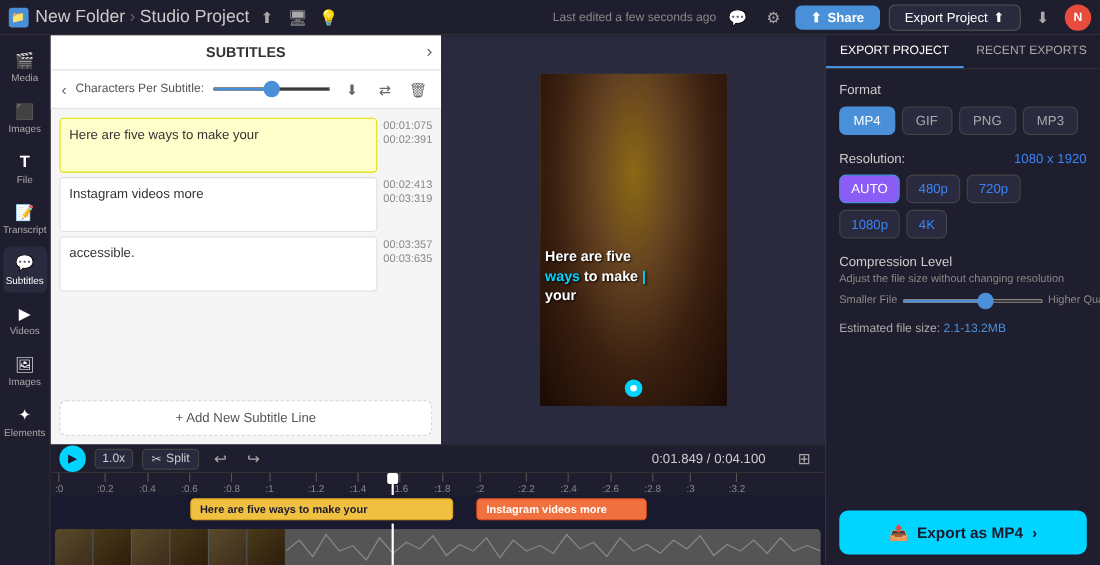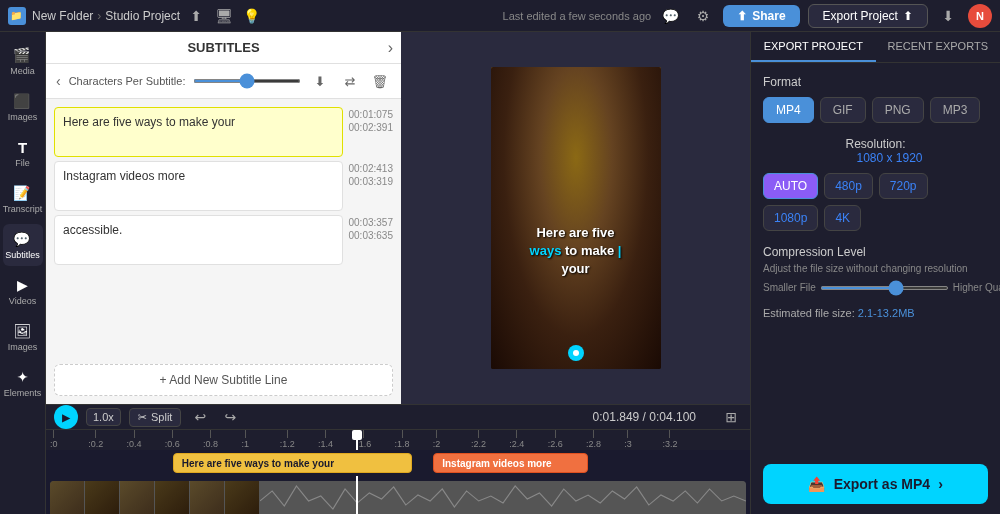--- a/index.html
+++ b/index.html
@@ -2,21 +2,21 @@
 <html><head>
   <meta charset="utf-8">
   <style>
     * { box-sizing: border-box; margin: 0; padding: 0; }
     body { width: 1000px; height: 514px; overflow: hidden; font-family: -apple-system, BlinkMacSystemFont, 'Segoe UI', sans-serif; background: #1a1a2e; color: #fff; display: flex; flex-direction: column; }
 
     
     .topbar { height: 32px; background: #1e1e2e; display: flex; align-items: center; padding: 0 8px; gap: 8px; border-bottom: 1px solid #333; flex-shrink: 0; }
     .topbar-left { display: flex; align-items: center; gap: 6px; flex: 1; }
     .folder-icon { width: 18px; height: 18px; background: #4a90d9; border-radius: 3px; display: flex; align-items: center; justify-content: center; font-size: 10px; }
-    .breadcrumb { font-size: 12px; color: #ccc; display: flex; align-items: center; gap: 4px; }
+    .breadcrumb { font-size: 16px; color: #ccc; display: flex; align-items: center; gap: 4px; }
     .breadcrumb-sep { color: #666; }
     .topbar-icons { display: flex; align-items: center; gap: 8px; }
     .topbar-icon { width: 20px; height: 20px; display: flex; align-items: center; justify-content: center; cursor: pointer; color: #aaa; font-size: 14px; }
     .last-edited { font-size: 11px; color: #888; }
     .topbar-btn-icon { width: 24px; height: 24px; display: flex; align-items: center; justify-content: center; cursor: pointer; color: #aaa; font-size: 14px; border-radius: 4px; }
     .share-btn { background: #4a90d9; color: #fff; border: none; border-radius: 6px; padding: 4px 14px; font-size: 12px; font-weight: 600; cursor: pointer; display: flex; align-items: center; gap: 5px; }
     .export-btn-top { background: #2a2a3e; color: #fff; border: 1px solid #555; border-radius: 6px; padding: 4px 14px; font-size: 12px; cursor: pointer; display: flex; align-items: center; gap: 5px; }
     .avatar { width: 24px; height: 24px; background: #e74c3c; border-radius: 50%; display: flex; align-items: center; justify-content: center; font-size: 11px; font-weight: bold; }
 
     
@@ -51,36 +51,36 @@
     .subtitle-text { font-size: 12px; color: #333; font-weight: 500; line-height: 1.4; }
     .subtitle-times { display: flex; flex-direction: column; align-items: flex-end; gap: 2px; padding-top: 2px; }
     .subtitle-time { font-size: 10px; color: #888; white-space: nowrap; }
     .add-subtitle-btn { margin: 8px; background: #fff; border: 1px dashed #ccc; border-radius: 6px; padding: 8px; text-align: center; cursor: pointer; font-size: 12px; color: #555; }
 
     
     .video-area { flex: 1; display: flex; align-items: center; justify-content: center; background: #2a2a3e; position: relative; overflow: hidden; }
     .video-container { width: 170px; height: 302px; background: #000; border-radius: 2px; position: relative; overflow: hidden; display: flex; align-items: center; justify-content: center; }
     .video-bg { width: 100%; height: 100%; background: linear-gradient(180deg, #8B6914 0%, #c8a44a 20%, #d4984a 40%, #3a2a1a 60%, #2a1a0a 80%, #1a1008 100%); display: flex; align-items: center; justify-content: center; }
     .video-person { width: 100%; height: 100%; background: radial-gradient(ellipse at 50% 30%, #8B6914 0%, #654321 30%, #3a2010 60%, #1a0a04 100%); position: absolute; top: 0; left: 0; }
-    .video-subtitle-overlay { position: absolute; bottom: 30%; left: 50%; transform: translateX(-50%); text-align: center; width: 160px; }
+    .video-subtitle-overlay { position: absolute; bottom: 30%; left: 50%; transform: translateX(-50%); width: 160px; }
     .subtitle-overlay-text { font-size: 13px; font-weight: 700; color: #fff; text-shadow: 1px 1px 2px #000; line-height: 1.4; }
     .video-time-dot { position: absolute; bottom: 8px; left: 50%; transform: translateX(-50%); width: 16px; height: 16px; background: #00d4ff; border-radius: 50%; display: flex; align-items: center; justify-content: center; }
     .video-time-dot-inner { width: 6px; height: 6px; background: #fff; border-radius: 50%; }
 
     
     .right-panel { width: 250px; background: #1e1e2e; border-left: 1px solid #333; flex-shrink: 0; display: flex; flex-direction: column; }
     .right-tabs { display: flex; border-bottom: 1px solid #333; }
     .right-tab { flex: 1; padding: 8px 4px; text-align: center; font-size: 11px; cursor: pointer; color: #aaa; border-bottom: 2px solid transparent; }
     .right-tab.active { color: #fff; border-bottom-color: #4a90d9; }
     .right-content { padding: 12px; flex: 1; overflow-y: auto; }
     .section-label { font-size: 12px; color: #ccc; margin-bottom: 8px; font-weight: 500; }
     .format-buttons { display: flex; gap: 6px; margin-bottom: 14px; flex-wrap: wrap; }
     .format-btn { padding: 5px 12px; border-radius: 6px; border: 1px solid #444; background: #2a2a3e; color: #aaa; font-size: 12px; cursor: pointer; }
     .format-btn.active { background: #4a90d9; border-color: #4a90d9; color: #fff; }
-    .resolution-row { display: flex; align-items: center; justify-content: space-between; margin-bottom: 8px; flex-direction: column; }
+    .resolution-row { display: flex; align-items: center; justify-content: space-between; margin-bottom: 8px; }
     .resolution-label { font-size: 12px; color: #ccc; }
     .resolution-value { font-size: 12px; color: #3b82f6; margin-left: 28px; }
     .resolution-buttons { display: flex; gap: 6px; margin-bottom: 14px; flex-wrap: wrap; }
     .res-btn { padding: 5px 10px; border-radius: 6px; border: 1px solid #444; background: #2a2a3e; color: #3b82f6; font-size: 12px; cursor: pointer; }
     .res-btn.active { background: #8b5cf6; border-color: #4a90d9; color: #fff; }
     .compression-section { margin-bottom: 14px; }
     .compression-title { font-size: 12px; color: #ccc; margin-bottom: 4px; font-weight: 500; }
     .compression-desc { font-size: 10px; color: #888; margin-bottom: 8px; }
     .compression-slider-row { display: flex; align-items: center; gap: 4px; }
     .compression-label { font-size: 10px; color: #888; white-space: nowrap; }

